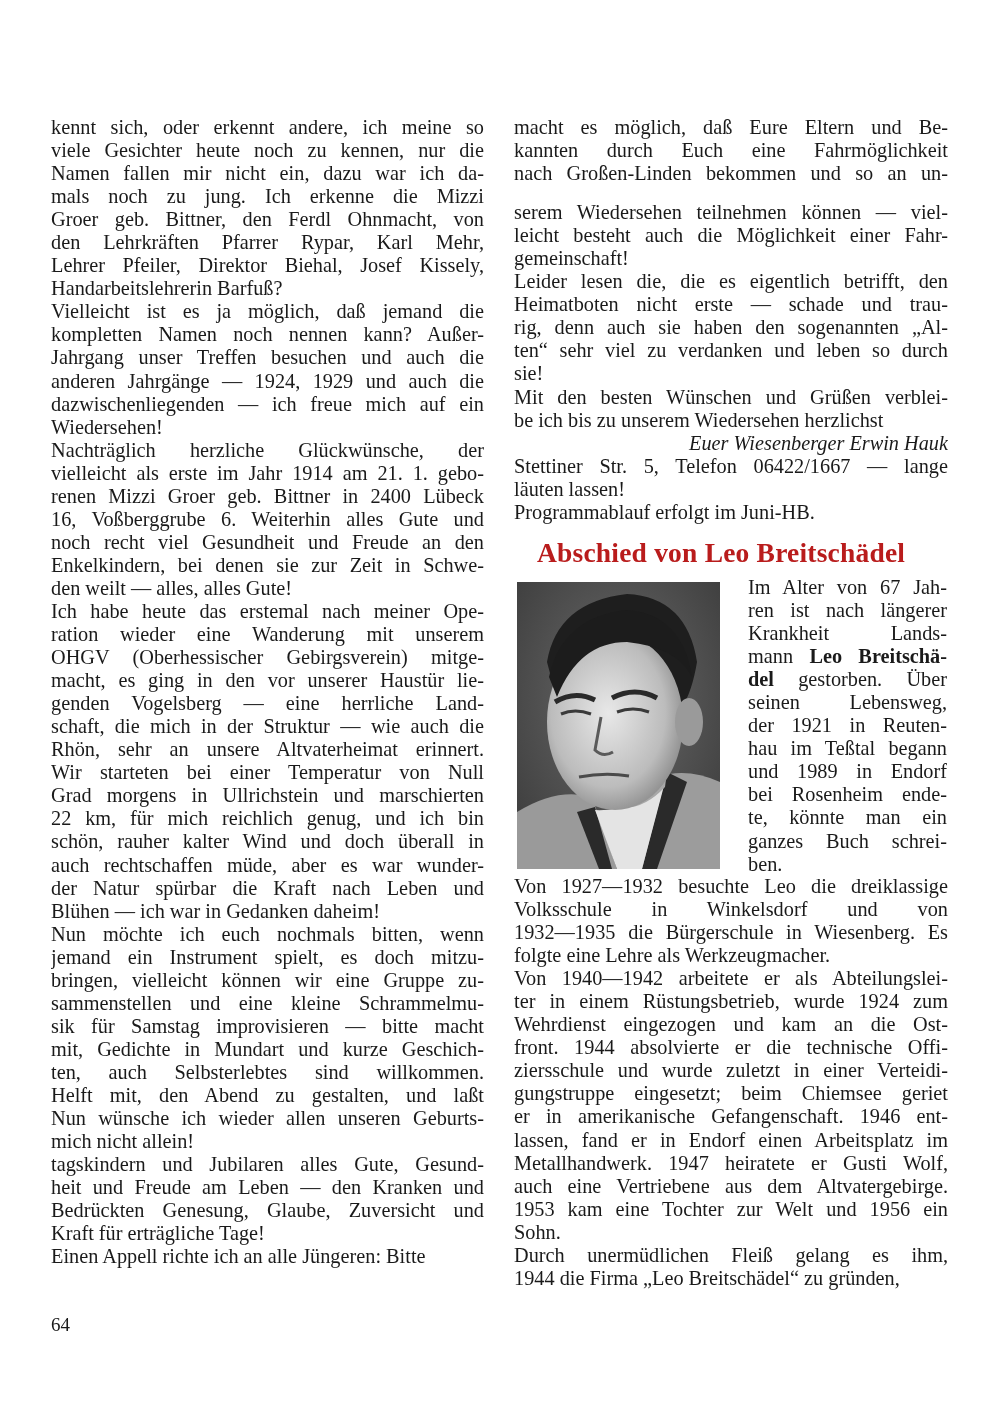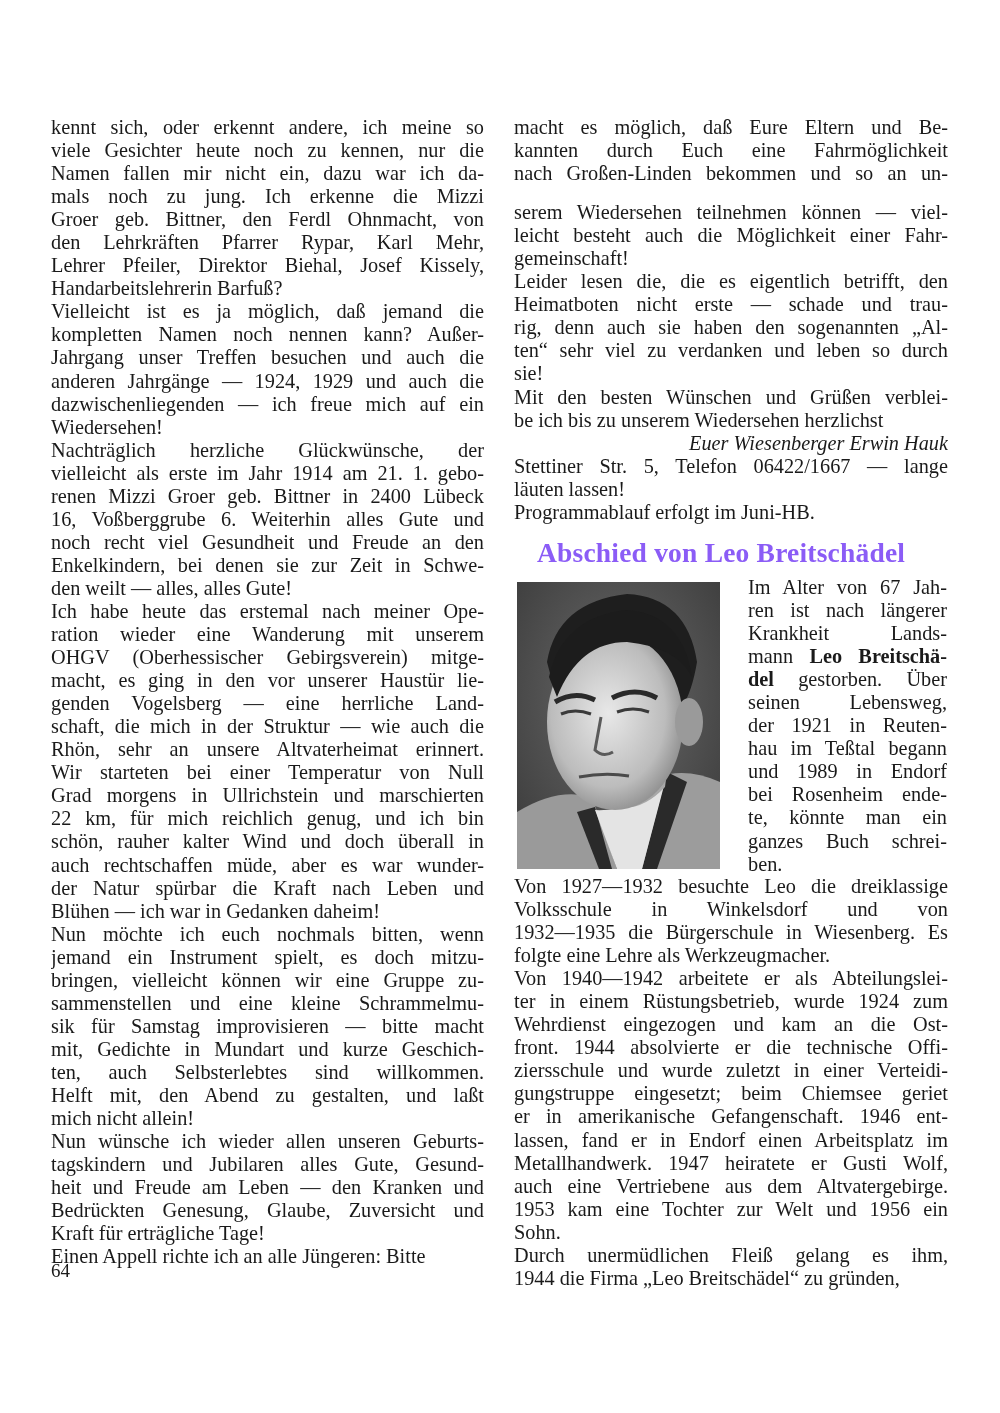--- a/index.html
+++ b/index.html
@@ -25,21 +25,21 @@
     .ln.right { text-align-last: right; text-align: right; }
     .ital { font-style: italic; }
     .bold { font-weight: bold; }
     .headline {
       position: absolute;
       left: 537px; top: 537px;
       font-size: 27.5px;
       font-weight: bold;
       letter-spacing: 0.2px;
       white-space: nowrap;
-      color: #8b5cf6;
+      color: #b91c1c;
     }
     .photo {
       position: absolute;
       left: 517px; top: 582px;
       width: 203px; height: 287px;
       background: #5a5a5a;
       overflow: hidden;
     }
     .photo svg { display:block; }
     .wrap-col {
@@ -51,21 +51,21 @@
     }
     .after-photo {
       position: absolute;
       left: 514px; top: 875px;
       width: 434px;
       font-size: 20.3px;
       line-height: 23.05px;
     }
     .page-number {
       position: absolute;
-      left: 51px; top: 1260px;
+      left: 51px; top: 1314px;
       font-size: 19px;
     }
   </style>
 </head>
 <body>
 
 <div class="col col-left" id="left-col">
     <span class="ln" style="text-align-last: justify;">kennt sich, oder erkennt andere, ich meine so</span>
     <span class="ln" style="text-align-last: justify;">viele Gesichter heute noch zu kennen, nur die</span>
     <span class="ln" style="text-align-last: justify;">Namen fallen mir nicht ein, dazu war ich da-</span>
@@ -102,22 +102,22 @@
     <span class="ln" style="text-align-last: justify;">der Natur spürbar die Kraft nach Leben und</span>
     <span class="ln last">Blühen — ich war in Gedanken daheim!</span>
     <span class="ln" style="text-align-last: justify;">Nun möchte ich euch nochmals bitten, wenn</span>
     <span class="ln" style="text-align-last: justify;">jemand ein Instrument spielt, es doch mitzu-</span>
     <span class="ln" style="text-align-last: justify;">bringen, vielleicht können wir eine Gruppe zu-</span>
     <span class="ln" style="text-align-last: justify;">sammenstellen und eine kleine Schrammelmu-</span>
     <span class="ln" style="text-align-last: justify;">sik für Samstag improvisieren — bitte macht</span>
     <span class="ln" style="text-align-last: justify;">mit, Gedichte in Mundart und kurze Geschich-</span>
     <span class="ln" style="text-align-last: justify;">ten, auch Selbsterlebtes sind willkommen.</span>
     <span class="ln" style="text-align-last: justify;">Helft mit, den Abend zu gestalten, und laßt</span>
+    <span class="ln" style="text-align-last: justify;">Nun wünsche ich wieder allen unseren Geburts-</span>
     <span class="ln last">mich nicht allein!</span>
-    <span class="ln" style="text-align-last: justify;">Nun wünsche ich wieder allen unseren Geburts-</span>
     <span class="ln" style="text-align-last: justify;">tagskindern und Jubilaren alles Gute, Gesund-</span>
     <span class="ln" style="text-align-last: justify;">heit und Freude am Leben — den Kranken und</span>
     <span class="ln" style="text-align-last: justify;">Bedrückten Genesung, Glaube, Zuversicht und</span>
     <span class="ln last">Kraft für erträgliche Tage!</span>
     <span class="ln last">Einen Appell richte ich an alle Jüngeren: Bitte</span>
   </div>
 
 <div class="col col-right" id="right-col">
     <span class="ln" style="text-align-last: justify;">macht es möglich, daß Eure Eltern und Be-</span>
     <span class="ln" style="text-align-last: justify;">kannten durch Euch eine Fahrmöglichkeit</span>

